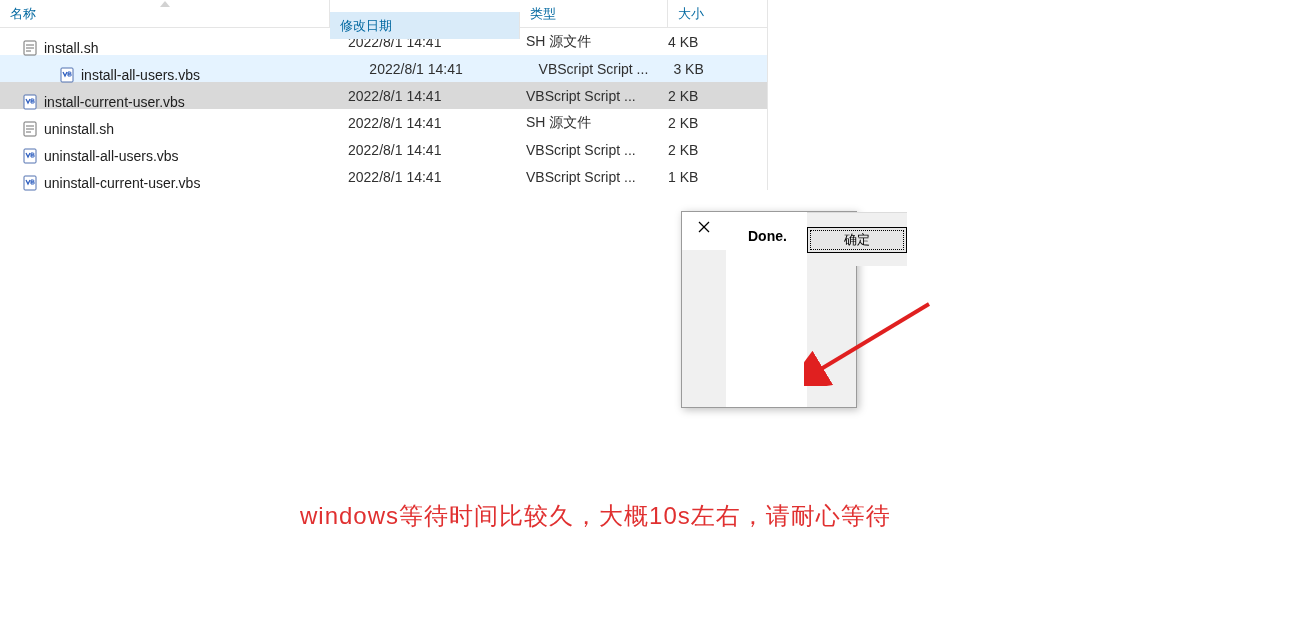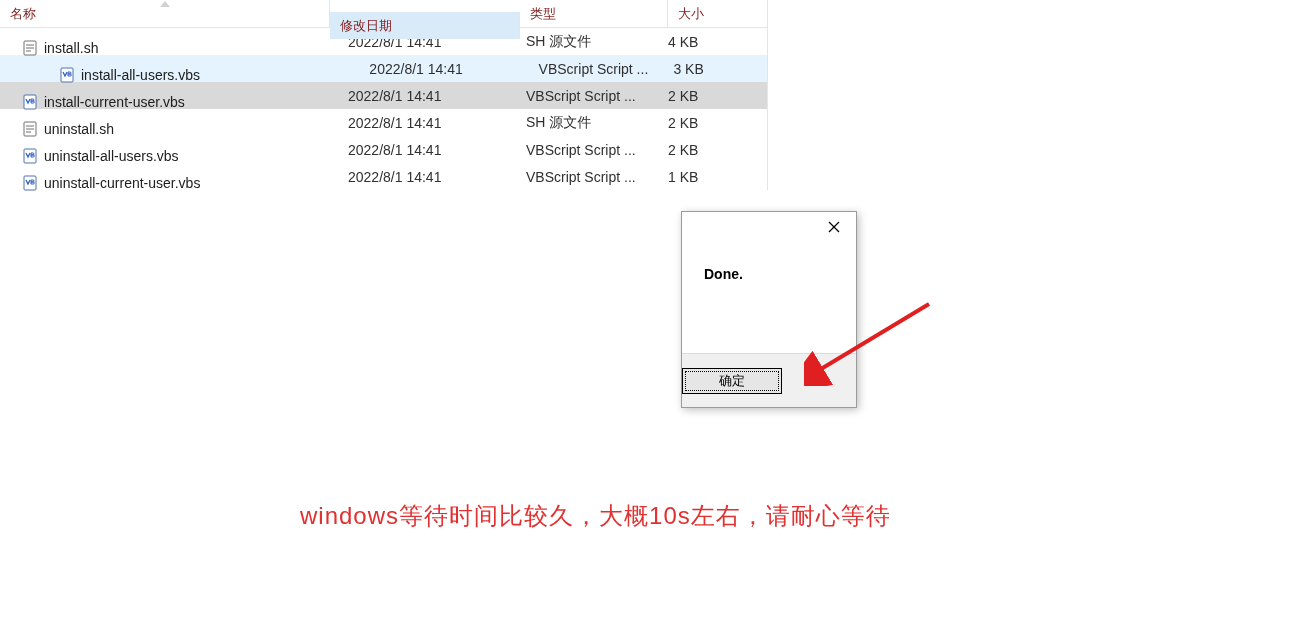--- a/index.html
+++ b/index.html
@@ -19,21 +19,21 @@
     border-right: 1px solid #e5e5e5;
     background: #fff;
   }
 
   .col-headers {
     display: flex;
     align-items: stretch;
     height: 28px;
     border-bottom: 1px solid #e5e5e5;
     font-size: 13px;
-    color: #7f1d1d;
+    color: #0369a1;
     user-select: none;
   }
   .col-headers .col {
     display: flex;
     align-items: center;
     padding: 0 10px;
     height: 100%;
     position: relative;
   }
   .col-headers .col:not(:last-child) {
@@ -91,21 +91,21 @@
   .dialog {
     position: absolute;
     left: 681px;
     top: 211px;
     width: 176px;
     height: 197px;
     background: #f0f0f0;
     border: 1px solid #9a9a9a;
     box-shadow: 2px 2px 8px rgba(0,0,0,.25);
     display: flex;
-    flex-direction: column;
+    flex-direction: row;
   }
   .dialog-titlebar {
     height: 38px;
     display: flex;
     justify-content: flex-end;
     align-items: flex-start;
     background: #ffffff;
   }
   .dialog-close {
     width: 44px;

